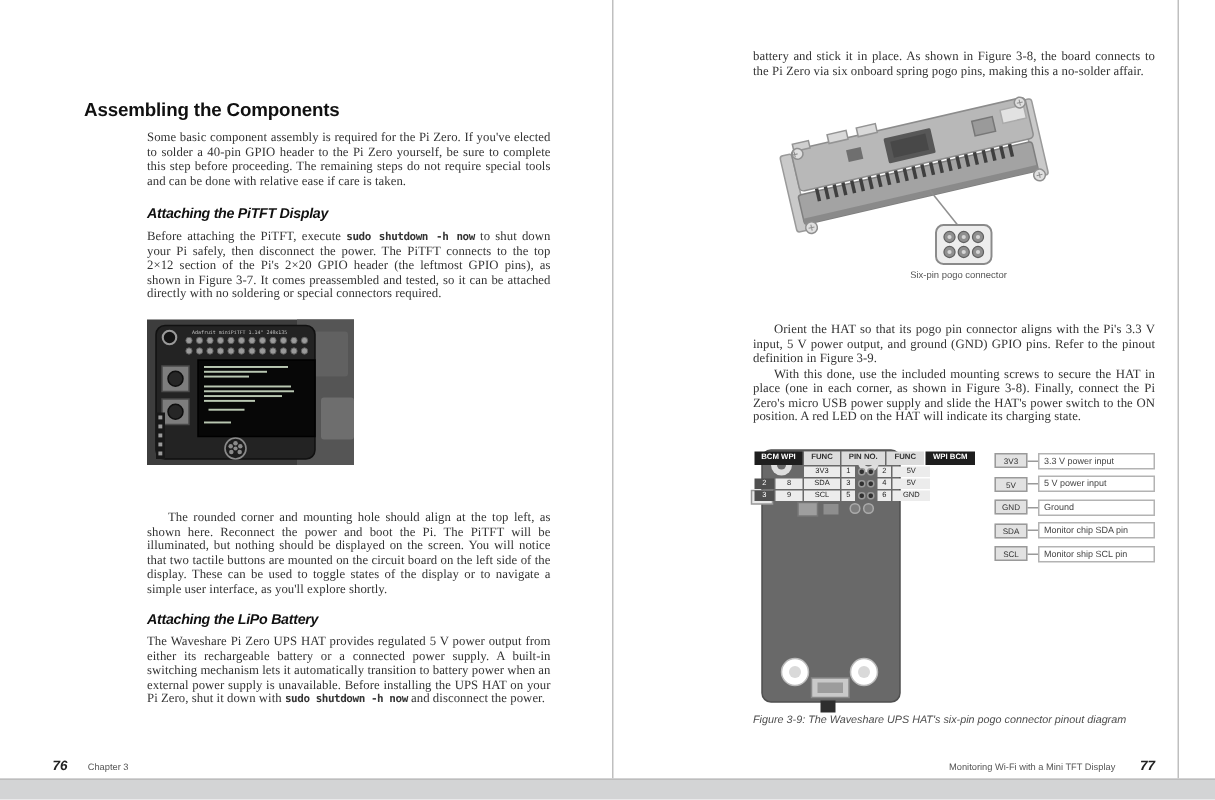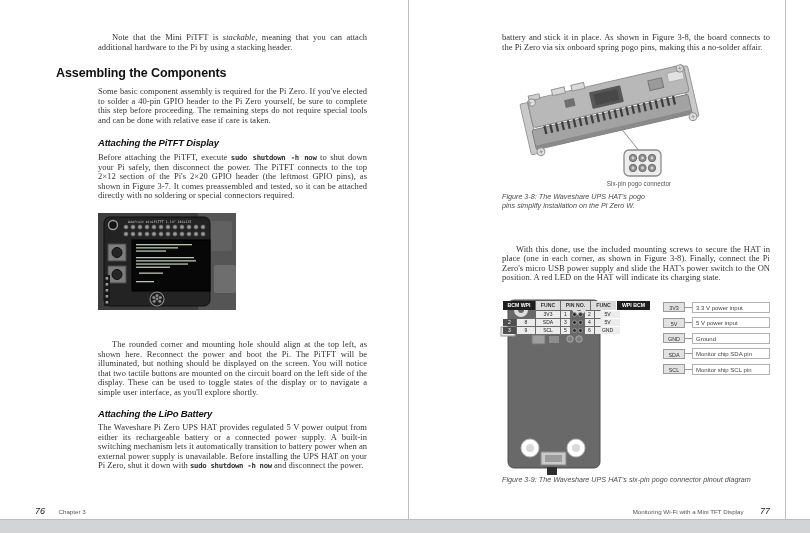--- a/index.html
+++ b/index.html
@@ -13,21 +13,21 @@
   p.body em{font-style:italic;}
   .ahead{position:absolute;margin:0;font-family:"Liberation Sans",sans-serif;font-weight:bold;
          font-size:12.5px;color:#101010;letter-spacing:-.1px;}
   .bhead{position:absolute;margin:0;font-family:"Liberation Sans",sans-serif;font-weight:bold;
          font-style:italic;font-size:9.5px;color:#101010;letter-spacing:-.2px;}
   .caption{position:absolute;margin:0;font-family:"Liberation Sans",sans-serif;font-style:italic;
            font-size:7.2px;line-height:8.8px;color:#4d4d4d;}
   .callout-label{position:absolute;font-family:"Liberation Sans",sans-serif;font-size:6.3px;color:#555;
                  text-align:center;}
   .footer{position:absolute;font-family:"Liberation Sans",sans-serif;white-space:nowrap;}
-  .pagenum{font-weight:normal;font-style:italic;font-size:9px;color:#222;text-align:center;}
+  .pagenum{font-weight:bold;font-style:italic;font-size:9px;color:#222;text-align:center;}
   .running{font-size:6.2px;color:#555;}
   .gutter{position:absolute;width:1px;background:#bfbfbf;}
   .bottom-bar{position:absolute;left:0;top:519px;width:810px;height:14px;background:#d3d4d5;
               border-top:1px solid #bdbdbd;}
   figure{margin:0;padding:0;position:absolute;}
   svg{display:block;overflow:visible;}
 
   
   .fig39{position:absolute;}
   .pintable{position:absolute;font-family:"Liberation Sans",sans-serif;z-index:3;}
@@ -52,21 +52,20 @@
   .legend-desc{flex:1;height:11px;line-height:11px;background:#fff;border:1px solid #b3b3b3;
                font-size:6px;padding-left:3px;color:#444;box-sizing:border-box;}
 </style>
 </head>
 <body>
 
 <div class="spread">
 
   <div class="abs" style="left:0;top:0;width:408px;height:519px;">
 
-    <p class="body ind" style="left:98px;top:33px;width:269px;">Note that the Mini PiTFT is <em>stackable</em>, meaning that you can attach additional hardware to the Pi by using a stacking header.</p>
 
     <h1 class="ahead" style="left:56px;top:66px;">Assembling the Components</h1>
 
     <p class="body" style="left:98px;top:87px;width:269px;">Some basic component assembly is required for the Pi Zero. If you've elected to solder a 40-pin GPIO header to the Pi Zero yourself, be sure to complete this step before proceeding. The remaining steps do not require special tools and can be done with relative ease if care is taken.</p>
 
     <h2 class="bhead" style="left:98px;top:137px;">Attaching the PiTFT Display</h2>
 
     <p class="body" style="left:98px;top:153px;width:269px;">Before attaching the PiTFT, execute <code>sudo shutdown -h now</code> to shut down your Pi safely, then disconnect the power. The PiTFT connects to the top 2×12 section of the Pi's 2×20 GPIO header (the leftmost GPIO pins), as shown in Figure 3-7. It comes preassembled and tested, so it can be attached directly with no soldering or special connectors required.</p>
 
     <figure style="left:98px;top:213px;width:138px;height:97px;">
@@ -235,22 +234,22 @@
             <circle cx="131" cy="98" r="1.4"></circle>
               <circle cx="140.5" cy="98" r="1.4"></circle>
               <circle cx="150" cy="98" r="1.4"></circle>
           </g>
         </g>
       </svg>
     </figure>
 
     <div class="callout-label" style="left:175px;top:180px;width:110px;">Six-pin pogo connector</div>
 
-    <p class="caption" style="left:93px;top:193px;width:158px;">Figure 3-8: The Waveshare UPS HAT's pogo pins simplify installation on the Pi Zero W.</p>
-
+
+    <p class="body ind" style="left:93px;top:215px;width:268px;">Orient the HAT so that its pogo pin connector aligns with the Pi's 3.3 V input, 5 V power output, and ground (GND) GPIO pins. Refer to the pinout definition in Figure 3-9.</p>
 
     <p class="body ind" style="left:93px;top:244.5px;width:268px;">With this done, use the included mounting screws to secure the HAT in place (one in each corner, as shown in Figure 3-8). Finally, connect the Pi Zero's micro USB power supply and slide the HAT's power switch to the ON position. A red LED on the HAT will indicate its charging state.</p>
 
     <div class="fig39" style="left:93px;top:295px;width:268px;height:180px;">
       <svg width="110" height="182" viewBox="0 0 110 182" style="position:absolute;left:0;top:0;">
         <rect x="6" y="5" width="92" height="168" rx="6" fill="#696969" stroke="#4f4f4f"></rect>
         <circle cx="19" cy="15" r="7" fill="#dedede"></circle>
         <circle cx="19" cy="15" r="3" fill="#696969"></circle>
         <circle cx="77" cy="13" r="7" fill="#dedede"></circle>
         <circle cx="77" cy="13" r="3" fill="#696969"></circle>

